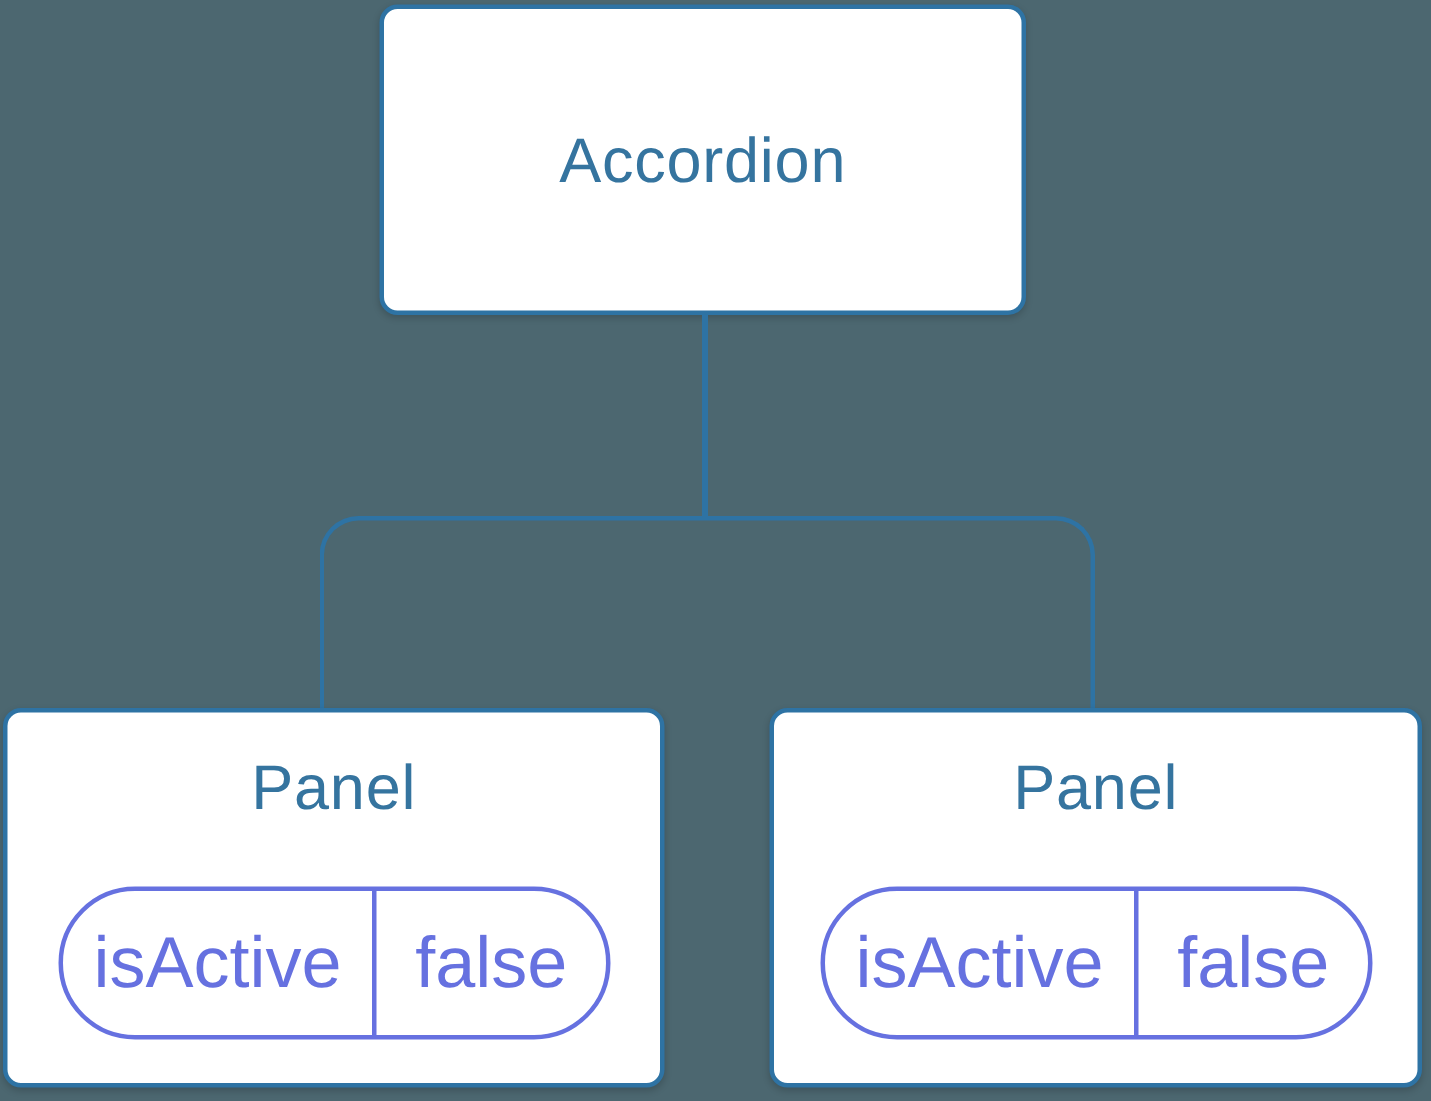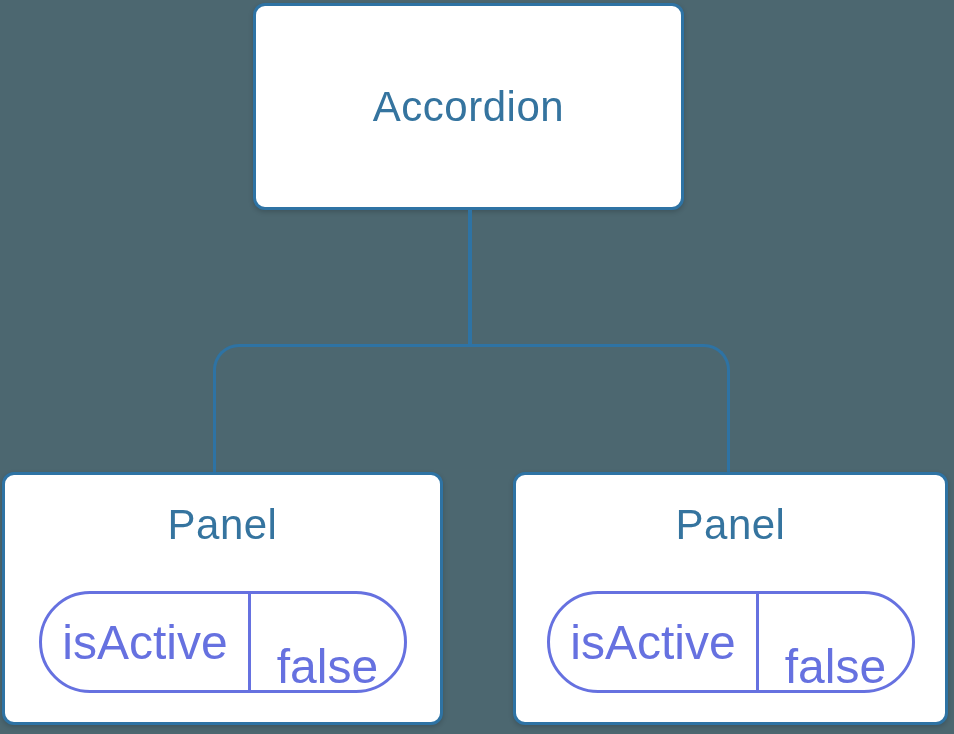--- a/index.html
+++ b/index.html
@@ -76,21 +76,20 @@
     font-size:48px;
     font-weight:400;
     height:100%;
   }
   .pill-key{
     flex:0 0 58%;
     border-right:3px solid var(--pill);
   }
   .pill-value{
     flex:1 1 auto;
-    margin-top:24px;
   }
 </style>
 </head>
 <body>
 
 <div class="stage">
 
   <div class="node node-root">
     <span class="node-title">Accordion</span>
   </div>

